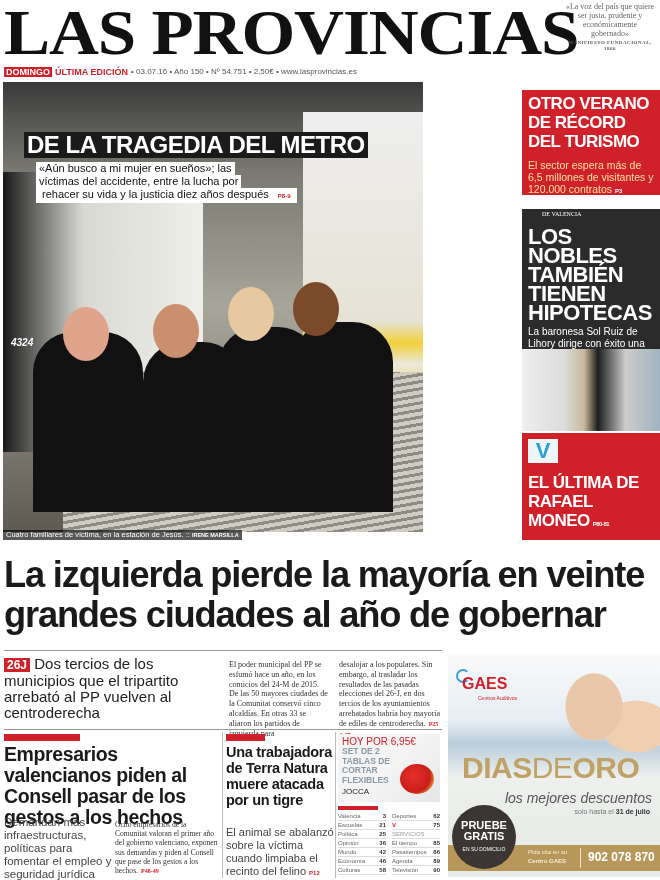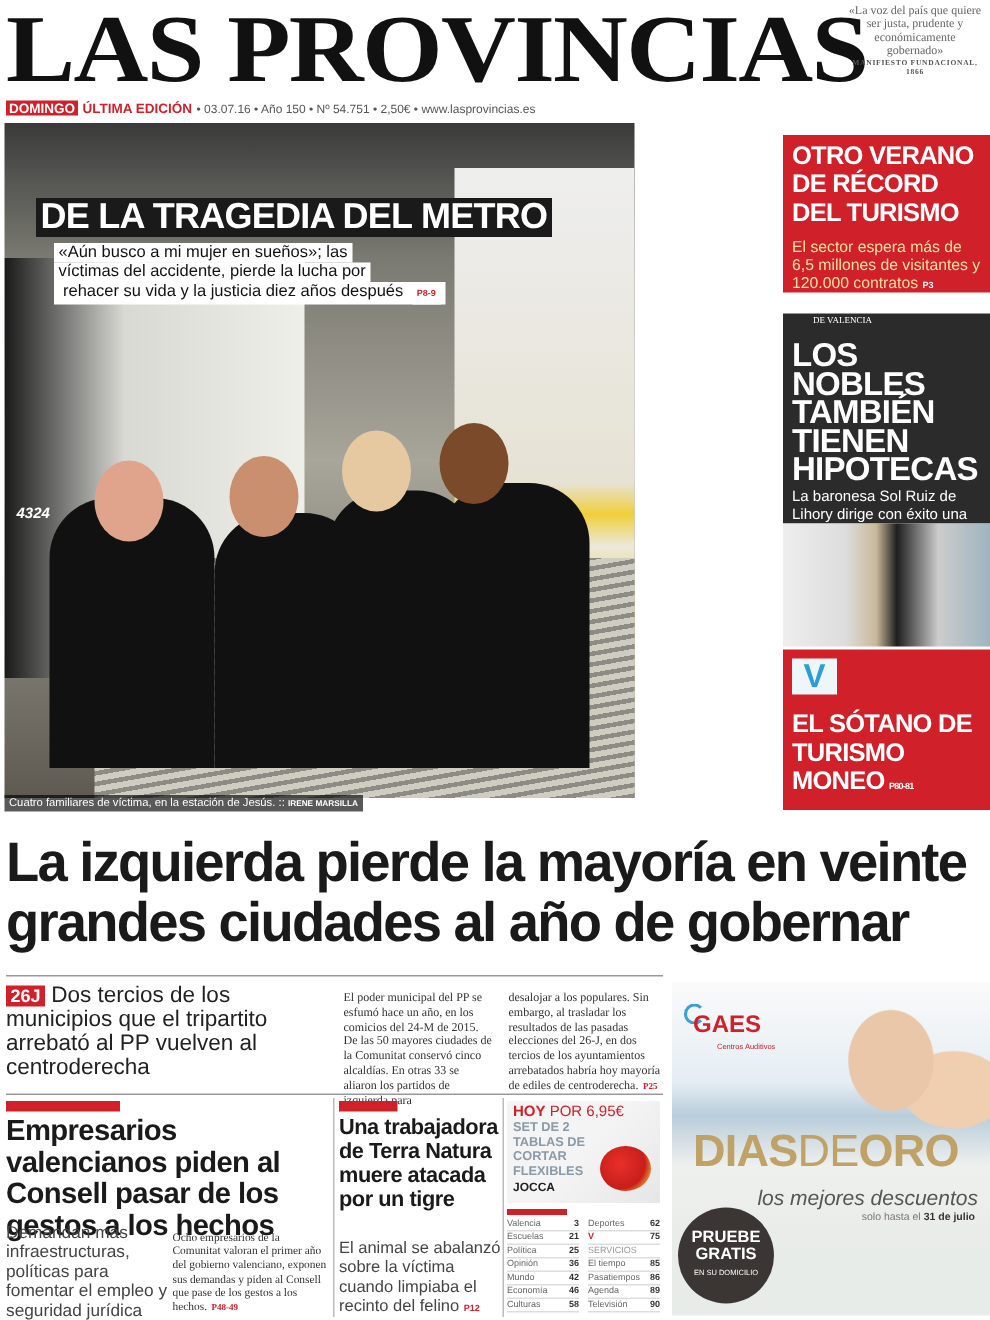--- a/index.html
+++ b/index.html
@@ -2,21 +2,21 @@
 <html><head>
 <meta charset="utf-8">
 <style>
 *{box-sizing:border-box;margin:0;padding:0}
 body{width:660px;height:880px;background:#fff;font-family:"Liberation Sans",sans-serif;color:#1a1a1a;position:relative;overflow:hidden}
 .abs{position:absolute}
 .red{color:#d0202a}
 #masthead{left:4px;top:0;font-family:"Liberation Serif",serif;font-weight:bold;font-size:64px;letter-spacing:-1px;line-height:66px;transform:scaleX(1.08);transform-origin:left;color:#111}
 #motto{right:4px;top:2px;width:92px;text-align:center;font-family:"Liberation Serif",serif;font-size:8px;line-height:9px;color:#666}
 #motto .src{font-size:5px;font-weight:bold;letter-spacing:.5px;margin-top:2px;color:#555;line-height:6px}
-#dateline{left:4px;top:67px;font-size:8px;color:#555;display:flex;align-items:flex-end;gap:3px}
+#dateline{left:4px;top:67px;font-size:8px;color:#555;display:flex;align-items:flex-start;gap:3px}
 #dateline .day{background:#d0202a;color:#fff;font-weight:bold;padding:0 2px;font-size:9px}
 #dateline .ed{color:#d0202a;font-weight:bold;font-size:9px}
 #hero{left:3px;top:82px;width:420px;height:450px;background:linear-gradient(180deg,#3a3a3a 0%,#7a7a72 20%,#a8a59a 50%,#5e5a52 100%);overflow:hidden}
 #hero .train{position:absolute;left:0;top:90px;width:200px;height:280px;background:linear-gradient(90deg,#1a1a1a,#d9d9d4 40%,#efefe9)}
 #hero .wall{position:absolute;right:0;top:30px;width:120px;height:420px;background:linear-gradient(180deg,#eee 0%,#e6e2d4 50%,#f0cf3a 55%,#ece8dc 60%,#f0cf3a 70%,#ddd 100%)}
 #hero .floor{position:absolute;left:60px;bottom:0;width:380px;height:160px;background:repeating-linear-gradient(170deg,#8d8b84 0 3px,#cfccc2 3px 7px)}
 .person{position:absolute;bottom:20px;width:100px;background:#111;border-radius:40px 40px 0 0}
 .head{position:absolute;width:46px;height:54px;border-radius:50%}
 #hero-title{left:24px;top:106px;line-height:26px;font-size:24px;color:#fff;font-weight:bold;letter-spacing:-.5px}
 #hero-title span{background:#1a1a1a;padding:0 3px;display:inline-block}
@@ -49,23 +49,23 @@
 #emp-bar{left:4px;top:734px;width:76px}
 #emp-h{left:4px;top:744px;width:222px;font-size:19.5px;line-height:21px;font-weight:bold;letter-spacing:-.4px}
 #emp-s{left:4px;top:816px;width:108px;font-size:11.5px;line-height:13px;color:#444}
 #emp-b{left:115px;top:820px;width:105px;font-size:7.6px;line-height:9.2px}
 #tig-bar{left:226px;top:734px;width:39px}
 #tig-h{left:226px;top:744px;width:110px;font-size:14.5px;line-height:16px;font-weight:bold;letter-spacing:-.3px}
 #tig-s{left:226px;top:826px;width:108px;font-size:11px;line-height:13px;color:#444}
 .vline{width:1px;background:#bbb}
 #promo{left:338px;top:734px;width:102px;height:68px;background:linear-gradient(135deg,#f4f4f4 50%,#e6e6e6);padding:2px 4px;overflow:hidden}
 #promo .hoy{font-size:10px;color:#d0202a}
-#promo .hoy b{font-weight:bold}
+#promo .hoy b{font-weight:normal}
 #promo .set{font-size:8.5px;line-height:9.5px;color:#8a9aa6;font-weight:bold}
-#promo .brand{font-size:8px;font-weight:bold;color:#222;margin-top:2px}
+#promo .brand{font-size:8px;font-weight:normal;color:#222;margin-top:2px}
 #promo .veg{position:absolute;right:6px;top:30px;width:34px;height:30px;border-radius:50%;background:radial-gradient(circle at 40% 40%,#e8302a,#c81e1a 60%,#f5d23c 90%)}
 #idx-bar{left:338px;top:806px;width:40px;height:4px;background:#d0202a}
 #index{left:338px;top:812px;width:102px;display:grid;grid-template-columns:1fr 1fr;column-gap:6px;font-size:6px;line-height:8px;color:#666}
 #index .row{display:flex;justify-content:space-between;border-bottom:1px solid #ddd}
 #index .row b{color:#333}
 #ad{left:448px;top:655px;width:212px;height:222px;background:linear-gradient(180deg,#fafafa 0%,#e5edf3 30%,#b9cddb 40%,#eef0ee 55%,#e8ece8 80%);overflow:hidden}
 #ad .faces{position:absolute;right:0;top:0;width:120px;height:130px;background:radial-gradient(ellipse at 45% 40%,#e9c7a8 0 30%,transparent 31%),radial-gradient(ellipse at 80% 55%,#f0cfb0 0 25%,transparent 26%);}
 #ad .gaes{position:absolute;left:14px;top:20px;font-weight:bold;font-size:16px;color:#d0202a}
 #ad .gaes-sub{position:absolute;left:30px;top:40px;font-size:5px;color:#d0202a}
 #ad .swirl{position:absolute;left:8px;top:14px;width:14px;height:14px;border:2px solid #3aa0d8;border-radius:50%;border-right-color:transparent}
@@ -108,40 +108,40 @@
   <div class="person" style="left:290px;height:190px"></div>
   <div class="head" style="left:290px;top:200px;background:#7a4a2a"></div>
   <div style="position:absolute;left:8px;top:255px;color:#fff;font-weight:bold;font-size:10px;font-style:italic">4324</div>
 </div>
 <div class="abs" id="hero-title">
   <br>
   <span>DE LA TRAGEDIA DEL METRO</span>
 </div>
 <div class="abs" id="hero-sub">
   <span>«Aún busco a mi mujer en sueños»; las</span><br>
-  <span>víctimas del accidente, pierde la lucha por</span><br>
+  <span>víctimas del accidente, entre la lucha por</span><br>
   <span><span>rehacer su vida y la justicia diez años después</span><span class="pref">P8-9</span></span>
 </div>
 <div class="abs" id="caption">
   <span>Cuatro familiares de víctima, en la estación de Jesús. ::</span> <b>IRENE MARSILLA</b>
 </div>
 
 <div class="abs rcol" id="turismo">
   <h2>OTRO VERANO DE RÉCORD DEL TURISMO</h2>
   <p><span>El sector espera más de 6,5 millones de visitantes y 120.000 contratos</span><span class="pref" style="color:#fff">P3</span></p>
 </div>
 <div class="abs rcol" id="revista">
   <div class="logosub">DE VALENCIA</div>
   <h2>LOS NOBLES TAMBIÉN TIENEN HIPOTECAS</h2>
   <p>La baronesa Sol Ruiz de Lihory dirige con éxito una tienda de moda en Valencia</p>
 </div>
 <div class="abs rcol" id="nobles-photo"></div>
 <div class="abs rcol" id="moneo">
   <div class="vlogo">V</div>
-  <h2><span>EL SÓTANO DE TURISMO MONEO</span><span class="pref" style="color:#fff">P80-81</span></h2>
+  <h2><span>EL ÚLTIMA DE RAFAEL MONEO</span><span class="pref" style="color:#fff">P80-81</span></h2>
 </div>
 
 <div class="abs" id="lead">
   <div>La izquierda pierde la mayoría en veinte</div>
   <div>grandes ciudades al año de gobernar</div>
 </div>
 <div class="abs rule" style="left:4px;top:650px;width:438px"></div>
 <div class="abs" id="sub26">
   <span class="tag">26J</span>
   <span>Dos tercios de los municipios que el tripartito arrebató al PP vuelven al centroderecha</span>
@@ -240,13 +240,18 @@
   <div class="swirl"></div>
   <div class="gaes">GAES</div>
   <div class="gaes-sub">Centros Auditivos</div>
   <div class="dias"><b>DIAS</b><span>DE</span><b>ORO</b></div>
   <div class="mejores">los mejores descuentos</div>
   <div class="hasta"><span>solo hasta el</span> <b>31 de julio</b></div>
   <div class="circle">
     <span>PRUEBE</span><br><span>GRATIS</span>
     <small>EN SU DOMICILIO</small>
   </div>
+  <div class="band">
+    <div class="cita"><span>Pida cita en su</span><br><b>Centro GAES</b></div>
+    <div class="sep"></div>
+    <div class="tel">902 078 870</div>
+  </div>
 </div>
 
 </body></html>

